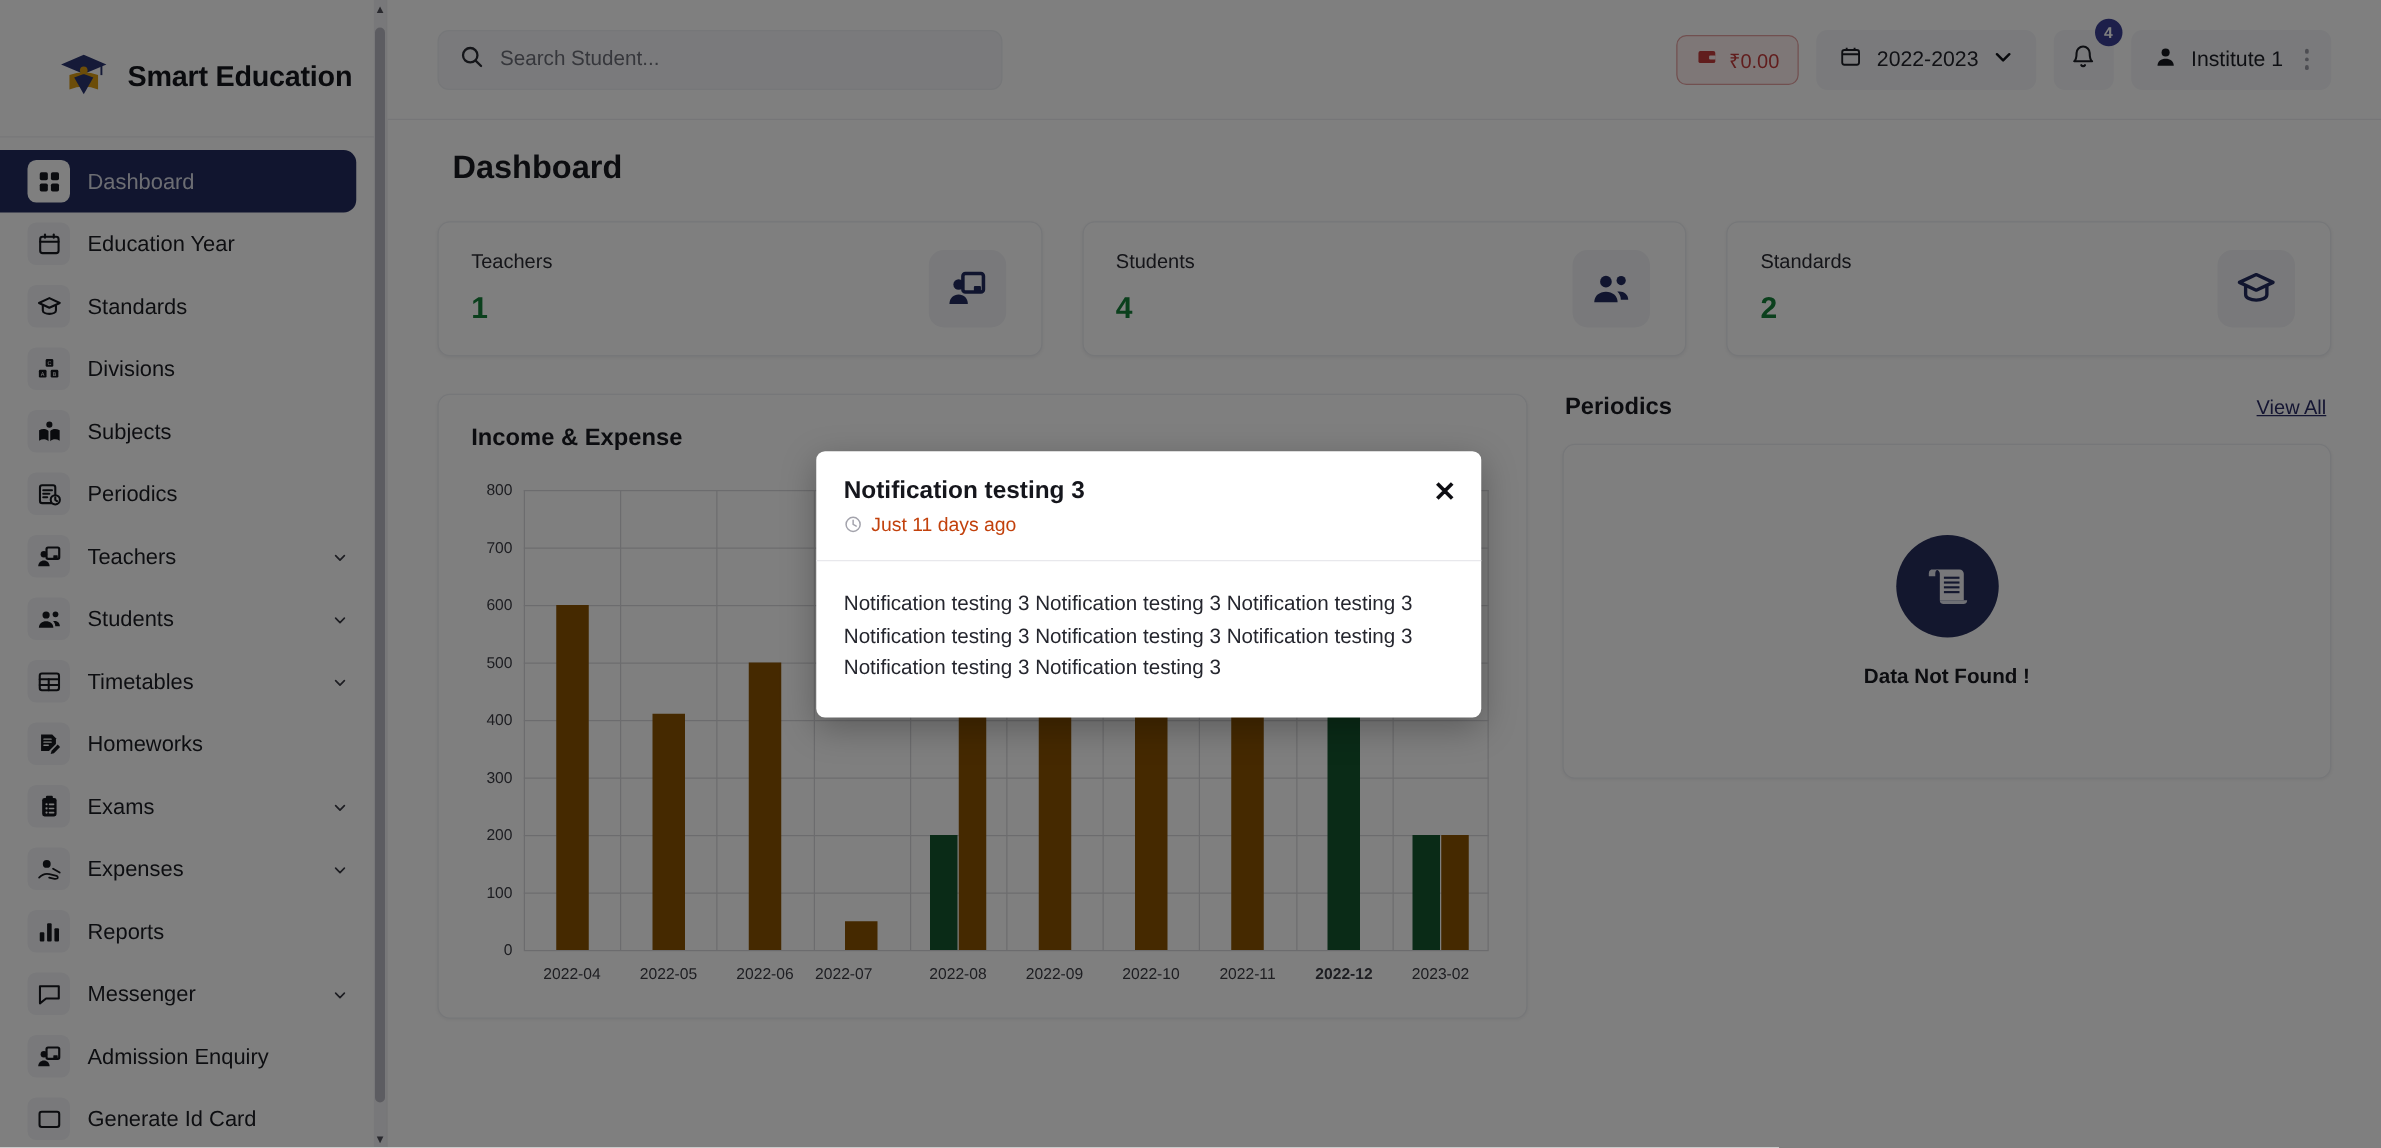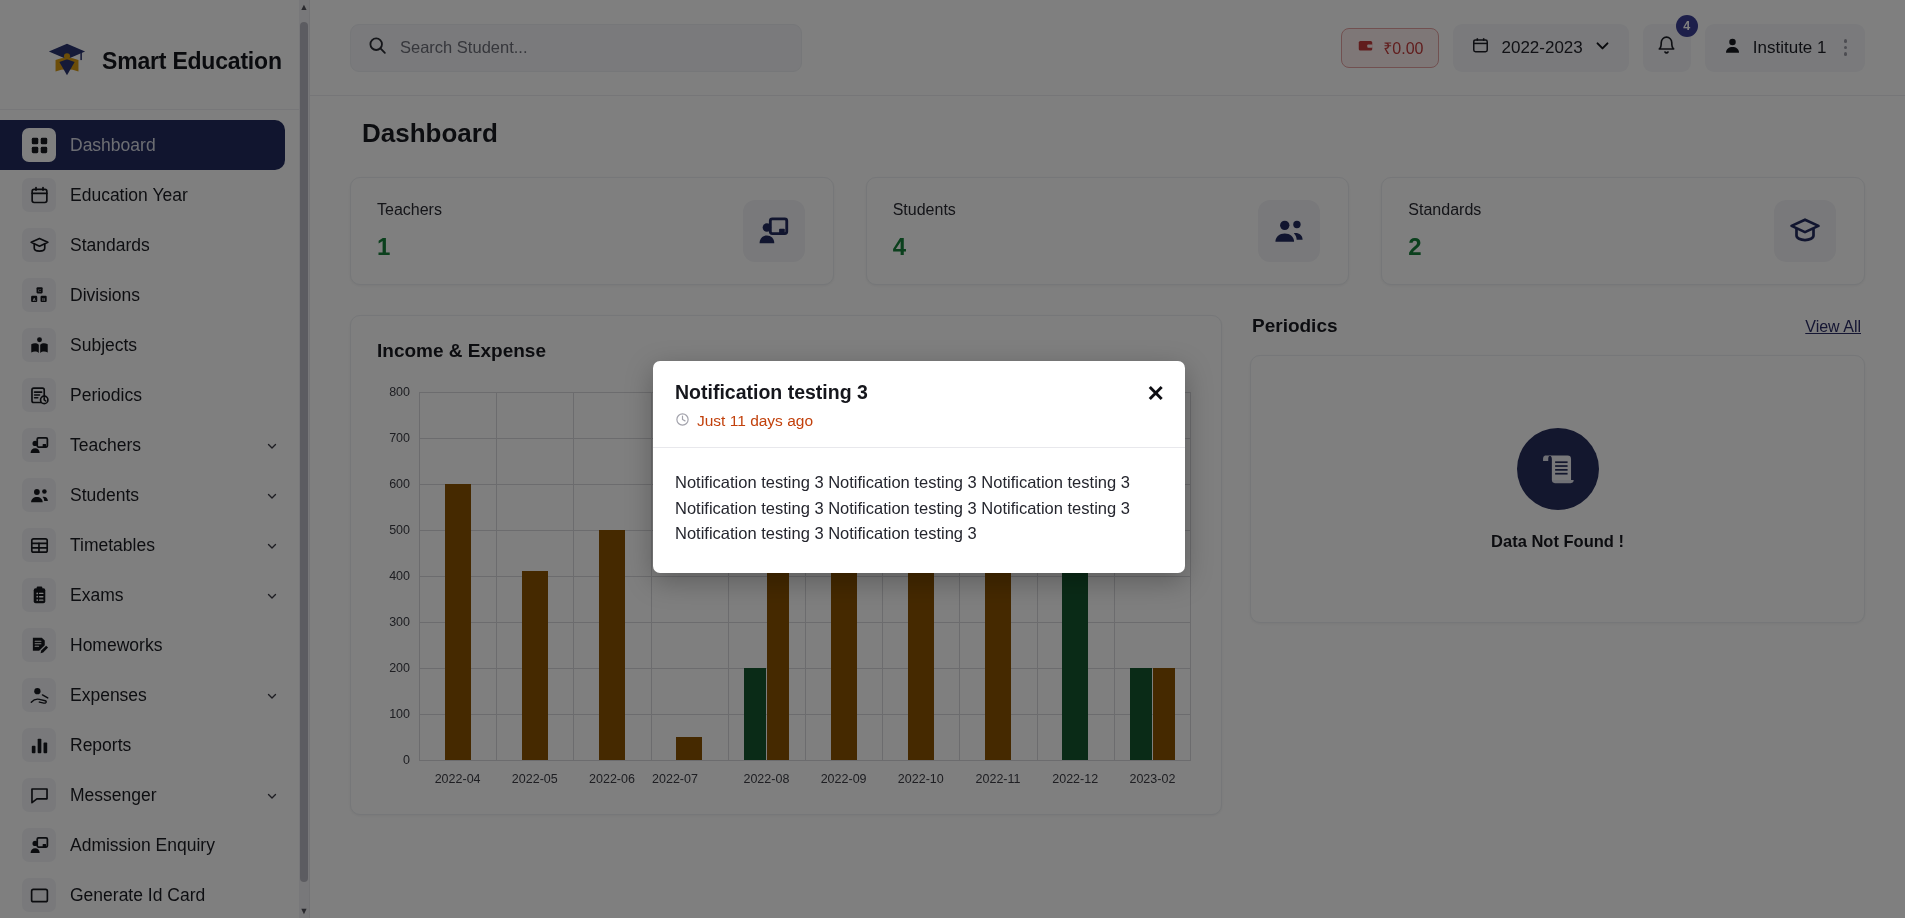--- a/index.html
+++ b/index.html
@@ -394,50 +394,50 @@
             </svg>
           </span>
           <span class="nav-label">Timetables</span>
           <span class="caret"><svg viewBox="0 0 24 24" width="14" height="14" fill="none" stroke="#3a3b44" stroke-width="2.3" stroke-linecap="round" stroke-linejoin="round">
               <polyline points="6,9.5 12,15.5 18,9.5"></polyline>
             </svg></span>
         </div>
         <div class="nav-item">
           <span class="nav-ico">
             <svg viewBox="0 0 24 24" width="21" height="21" fill="#17181f">
+              <path d="M4.4 3h10.2l3.4 3.4v5.2l-6.4 6.4H4.4z"></path>
+              <g stroke="#fff" stroke-width="1.2" stroke-linecap="round">
+                <line x1="7" y1="7.2" x2="13.6" y2="7.2"></line>
+                <line x1="7" y1="10" x2="13.6" y2="10"></line>
+                <line x1="7" y1="12.8" x2="11" y2="12.8"></line>
+              </g>
+              <path d="M19.6 12.2l2.2 2.2-5.6 5.6-3 .8.8-3z"></path>
+            </svg>
+          </span>
+          <span class="nav-label">Homeworks</span>
+        </div>
+        <div class="nav-item">
+          <span class="nav-ico">
+            <svg viewBox="0 0 24 24" width="21" height="21" fill="#17181f">
               <rect x="5.4" y="3.8" width="13.2" height="17" rx="2.2"></rect>
               <rect x="8.8" y="1.8" width="6.4" height="3.6" rx="1.1"></rect>
               <g fill="#fff">
                 <circle cx="9.4" cy="9.6" r="1"></circle>
                 <rect x="11.4" y="8.9" width="5.2" height="1.5" rx=".7"></rect>
                 <circle cx="9.4" cy="13.4" r="1"></circle>
                 <rect x="11.4" y="12.7" width="5.2" height="1.5" rx=".7"></rect>
                 <circle cx="9.4" cy="17.2" r="1"></circle>
                 <rect x="11.4" y="16.5" width="5.2" height="1.5" rx=".7"></rect>
               </g>
             </svg>
           </span>
           <span class="nav-label">Exams</span>
           <span class="caret"><svg viewBox="0 0 24 24" width="14" height="14" fill="none" stroke="#3a3b44" stroke-width="2.3" stroke-linecap="round" stroke-linejoin="round">
               <polyline points="6,9.5 12,15.5 18,9.5"></polyline>
             </svg></span>
-        </div>
-        <div class="nav-item">
-          <span class="nav-ico">
-            <svg viewBox="0 0 24 24" width="21" height="21" fill="#17181f">
-              <path d="M4.4 3h10.2l3.4 3.4v5.2l-6.4 6.4H4.4z"></path>
-              <g stroke="#fff" stroke-width="1.2" stroke-linecap="round">
-                <line x1="7" y1="7.2" x2="13.6" y2="7.2"></line>
-                <line x1="7" y1="10" x2="13.6" y2="10"></line>
-                <line x1="7" y1="12.8" x2="11" y2="12.8"></line>
-              </g>
-              <path d="M19.6 12.2l2.2 2.2-5.6 5.6-3 .8.8-3z"></path>
-            </svg>
-          </span>
-          <span class="nav-label">Homeworks</span>
         </div>
         <div class="nav-item">
           <span class="nav-ico">
             <svg viewBox="0 0 24 24" width="21" height="21" fill="#17181f">
               <circle cx="9.6" cy="7" r="3.6"></circle>
               <path d="M2.6 19.6c2.8-3 6-4 9.4-3.2l6.6 1.6c1.2.3 1.5 1.8.4 2.4-1 .5-2 .4-3.2.1l-4-1" stroke="#17181f" stroke-width="1.6" fill="none" stroke-linecap="round"></path>
               <path d="M15.4 11.4l6 3.4" stroke="#17181f" stroke-width="1.7" stroke-linecap="round"></path>
             </svg>
           </span>
           <span class="nav-label">Expenses</span>
@@ -651,21 +651,21 @@
             <div class="bar income" title="Income 2022-08: 200" style="left: 324.9px; width: 22px; height: 92px;"></div>
             <div class="bar expense" title="Expense 2022-08: 450" style="left: 347.9px; width: 22px; height: 207px;"></div>
             <div class="xtick" style="left: 347.4px;">2022-08</div>
             <div class="bar expense" title="Expense 2022-09: 550" style="left: 411.6px; width: 26px; height: 253px;"></div>
             <div class="xtick" style="left: 424.6px;">2022-09</div>
             <div class="bar expense" title="Expense 2022-10: 550" style="left: 488.8px; width: 26px; height: 253px;"></div>
             <div class="xtick" style="left: 501.8px;">2022-10</div>
             <div class="bar expense" title="Expense 2022-11: 550" style="left: 566px; width: 26px; height: 253px;"></div>
             <div class="xtick" style="left: 579px;">2022-11</div>
             <div class="bar income" title="Income 2022-12: 500" style="left: 643.2px; width: 26px; height: 230px;"></div>
-            <div class="xtick" style="left: 656.2px;">2022-12</div>
+            <div class="xtick" style="left: 656.2px; font-weight: bold;">2022-12</div>
             <div class="bar income" title="Income 2023-02: 200" style="left: 710.9px; width: 22px; height: 92px;"></div>
             <div class="bar expense" title="Expense 2023-02: 200" style="left: 733.9px; width: 22px; height: 92px;"></div>
             <div class="xtick" style="left: 733.4px;">2023-02</div>
           </div>
       </div>
 
       <div id="periodics-col">
         <div id="periodics-head">
           <span id="periodics-title">Periodics</span>
           <span id="periodics-viewall">View All</span>

